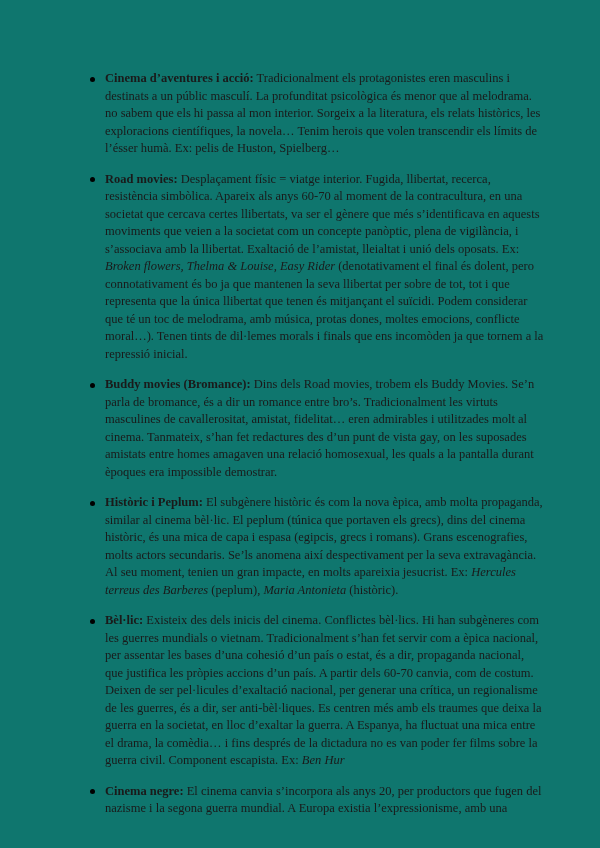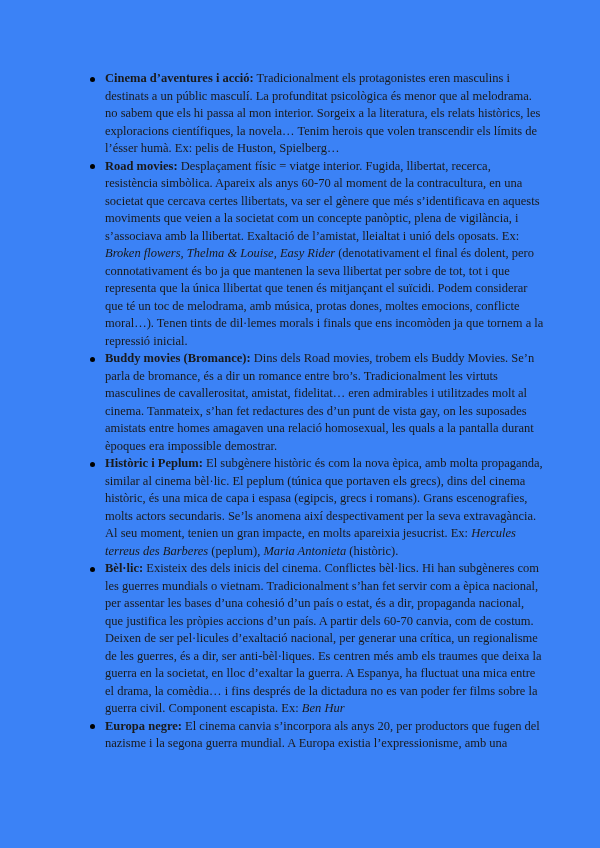--- a/index.html
+++ b/index.html
@@ -4,40 +4,41 @@
 <style>
   html, body {
     margin: 0;
     padding: 0;
     background: #ffffff;
   }
   .page {
     position: relative;
     width: 600px;
     height: 848px;
-    background: #3b82f6;
+    background: #0f766e;
     box-sizing: border-box;
     padding: 70px 55px 30px 88px;
     overflow: hidden;
     font-family: "Liberation Serif", "DejaVu Serif", serif;
     font-size: 12.5px;
     line-height: 17.5px;
     color: #1a1a1a;
   }
   ul.bullet-list {
     margin: 0;
     padding: 0;
     list-style: none;
   }
   ul.bullet-list > li {
     position: relative;
     padding-left: 17px;
     text-align: left;
   }
   ul.bullet-list > li + li {
+    margin-top: 13px;
   }
   ul.bullet-list > li::before {
     content: "";
     position: absolute;
     left: 2px;
     top: 6.5px;
     width: 5px;
     height: 5px;
     border-radius: 50%;
     background: #000000;
@@ -52,15 +53,15 @@
 </head>
 <body>
 
 <div class="page">
   <ul class="bullet-list" id="bullet-list">
       <li><span class="bullet-title">Cinema d’aventures i acció:</span><span class="bullet-text"> Tradicionalment els protagonistes eren masculins i destinats a un públic masculí. La profunditat psicològica és menor que al melodrama. no sabem que els hi passa al mon interior. Sorgeix a la literatura, els relats històrics, les exploracions científiques, la novela… Tenim herois que volen transcendir els límits de l’ésser humà. Ex: pelis de Huston, Spielberg…</span></li>
       <li><span class="bullet-title">Road movies:</span><span class="bullet-text"> Desplaçament físic = viatge interior. Fugida, llibertat, recerca, resistència simbòlica. Apareix als anys 60-70 al moment de la contracultura, en una societat que cercava certes llibertats, va ser el gènere que més s’identificava en aquests moviments que veien a la societat com un concepte panòptic, plena de vigilància, i s’associava amb la llibertat. Exaltació de l’amistat, lleialtat i unió dels oposats. Ex: </span><em class="film-title">Broken flowers, Thelma &amp; Louise, Easy Rider</em><span class="bullet-text"> (denotativament el final és dolent, pero connotativament és bo ja que mantenen la seva llibertat per sobre de tot, tot i que representa que la única llibertat que tenen és mitjançant el suïcidi. Podem considerar que té un toc de melodrama, amb música, protas dones, moltes emocions, conflicte moral…). Tenen tints de dil·lemes morals i finals que ens incomòden ja que tornem a la repressió inicial.</span></li>
       <li><span class="bullet-title">Buddy movies (Bromance):</span><span class="bullet-text"> Dins dels Road movies, trobem els Buddy Movies. Se’n parla de bromance, és a dir un romance entre bro’s. Tradicionalment les virtuts masculines de cavallerositat, amistat, fidelitat… eren admirables i utilitzades molt al cinema. Tanmateix, s’han fet redactures des d’un punt de vista gay, on les suposades amistats entre homes amagaven una relació homosexual, les quals a la pantalla durant èpoques era impossible demostrar.</span></li>
       <li><span class="bullet-title">Històric i Peplum:</span><span class="bullet-text"> El subgènere històric és com la nova èpica, amb molta propaganda, similar al cinema bèl·lic. El peplum (túnica que portaven els grecs), dins del cinema històric, és una mica de capa i espasa (egipcis, grecs i romans). Grans escenografies, molts actors secundaris. Se’ls anomena així despectivament per la seva extravagància. Al seu moment, tenien un gran impacte, en molts apareixia jesucrist. Ex: </span><em class="film-title">Hercules terreus des Barberes</em><span class="bullet-text"> (peplum), </span><em class="film-title">Maria Antonieta</em><span class="bullet-text"> (històric).</span></li>
       <li><span class="bullet-title">Bèl·lic:</span><span class="bullet-text"> Existeix des dels inicis del cinema. Conflictes bèl·lics. Hi han subgèneres com les guerres mundials o vietnam. Tradicionalment s’han fet servir com a èpica nacional, per assentar les bases d’una cohesió d’un país o estat, és a dir, propaganda nacional, que justifica les pròpies accions d’un país. A partir dels 60-70 canvia, com de costum. Deixen de ser pel·licules d’exaltació nacional, per generar una crítica, un regionalisme de les guerres, és a dir, ser anti-bèl·liques. Es centren més amb els traumes que deixa la guerra en la societat, en lloc d’exaltar la guerra. A Espanya, ha fluctuat una mica entre el drama, la comèdia… i fins després de la dictadura no es van poder fer films sobre la guerra civil. Component escapista. Ex: </span><em class="film-title">Ben Hur</em></li>
-      <li><span class="bullet-title">Europa negre:</span><span class="bullet-text"> El cinema canvia s’incorpora als anys 20, per productors que fugen del nazisme i la segona guerra mundial. A Europa existia l’expressionisme, amb una</span></li>
+      <li><span class="bullet-title">Cinema negre:</span><span class="bullet-text"> El cinema canvia s’incorpora als anys 20, per productors que fugen del nazisme i la segona guerra mundial. A Europa existia l’expressionisme, amb una</span></li>
     </ul>
 </div>
 
 </body></html>

